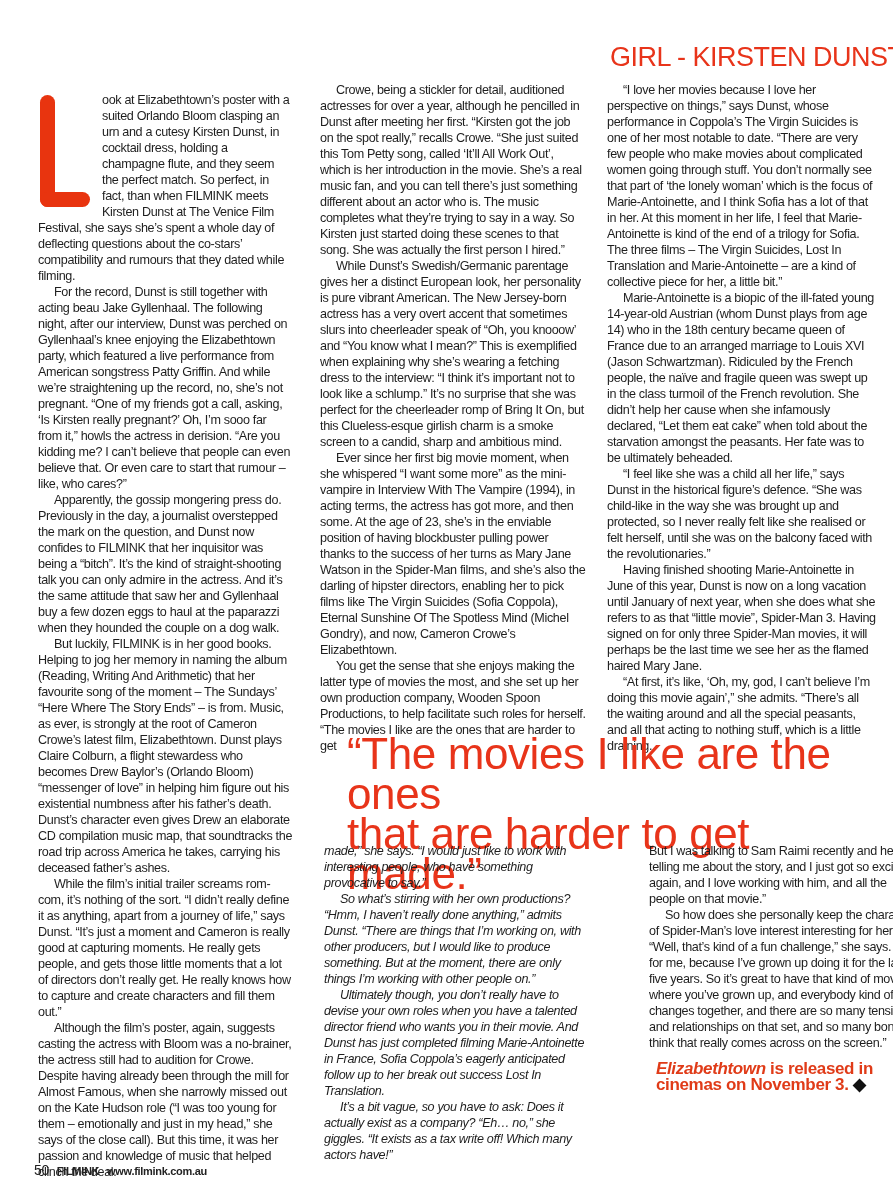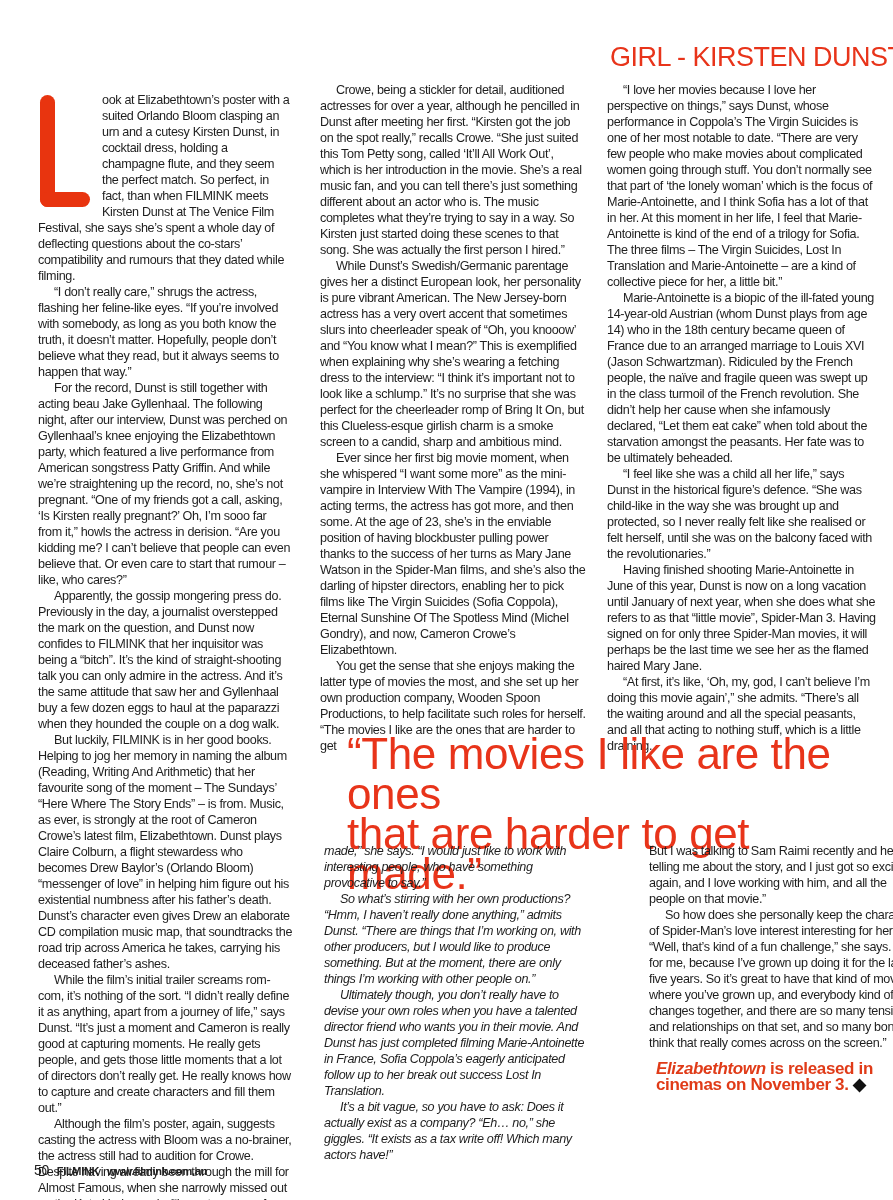--- a/index.html
+++ b/index.html
@@ -33,21 +33,20 @@
 <div class="page">
 
   <div class="heading">GIRL - KIRSTEN DUNST</div>
 
   <div class="col" style="left:38px; top:92px; width:255px;">
     <div class="dropcap">
       <div class="v"></div>
         <div class="h"></div>
     </div>
     <p>ook at Elizabethtown’s poster with a suited Orlando Bloom clasping an urn and a cutesy Kirsten Dunst, in cocktail dress, holding a champagne flute, and they seem the perfect match. So perfect, in fact, than when FILMINK meets Kirsten Dunst at The Venice Film Festival, she says she’s spent a whole day of deflecting questions about the co-stars’ compatibility and rumours that they dated while filming.</p>
-    <p class="ind">“I don’t really care,” shrugs the actress, flashing her feline-like eyes. “If you’re involved with somebody, as long as you both know the truth, it doesn’t matter. Hopefully, people don’t believe what they read, but it always seems to happen that way.”</p>
     <p class="ind">For the record, Dunst is still together with acting beau Jake Gyllenhaal. The following night, after our interview, Dunst was perched on Gyllenhaal’s knee enjoying the Elizabethtown party, which featured a live performance from American songstress Patty Griffin. And while we’re straightening up the record, no, she’s not pregnant. “One of my friends got a call, asking, ‘Is Kirsten really pregnant?’ Oh, I’m sooo far from it,” howls the actress in derision. “Are you kidding me? I can’t believe that people can even believe that. Or even care to start that rumour – like, who cares?”</p>
     <p class="ind">Apparently, the gossip mongering press do. Previously in the day, a journalist overstepped the mark on the question, and Dunst now confides to FILMINK that her inquisitor was being a “bitch”. It’s the kind of straight-shooting talk you can only admire in the actress. And it’s the same attitude that saw her and Gyllenhaal buy a few dozen eggs to haul at the paparazzi when they hounded the couple on a dog walk.</p>
     <p class="ind">But luckily, FILMINK is in her good books. Helping to jog her memory in naming the album (Reading, Writing And Arithmetic) that her favourite song of the moment – The Sundays’ “Here Where The Story Ends” – is from. Music, as ever, is strongly at the root of Cameron Crowe’s latest film, Elizabethtown. Dunst plays Claire Colburn, a flight stewardess who becomes Drew Baylor’s (Orlando Bloom) “messenger of love” in helping him figure out his existential numbness after his father’s death. Dunst’s character even gives Drew an elaborate CD compilation music map, that soundtracks the road trip across America he takes, carrying his deceased father’s ashes.</p>
     <p class="ind">While the film’s initial trailer screams rom-com, it’s nothing of the sort. “I didn’t really define it as anything, apart from a journey of life,” says Dunst. “It’s just a moment and Cameron is really good at capturing moments. He really gets people, and gets those little moments that a lot of directors don’t really get. He really knows how to capture and create characters and fill them out.”</p>
     <p class="ind">Although the film’s poster, again, suggests casting the actress with Bloom was a no-brainer, the actress still had to audition for Crowe. Despite having already been through the mill for Almost Famous, when she narrowly missed out on the Kate Hudson role (“I was too young for them – emotionally and just in my head,” she says of the close call). But this time, it was her passion and knowledge of music that helped clinch the deal.</p>
   </div>
 
   <div class="col" style="left:320px; top:82px; width:266px;">
     <p class="ind">Crowe, being a stickler for detail, auditioned actresses for over a year, although he pencilled in Dunst after meeting her first. “Kirsten got the job on the spot really,” recalls Crowe. “She just suited this Tom Petty song, called ‘It’ll All Work Out’, which is her introduction in the movie. She’s a real music fan, and you can tell there’s just something different about an actor who is. The music completes what they’re trying to say in a way. So Kirsten just started doing these scenes to that song. She was actually the first person I hired.”</p>
     <p class="ind">While Dunst’s Swedish/Germanic parentage gives her a distinct European look, her personality is pure vibrant American. The New Jersey-born actress has a very overt accent that sometimes slurs into cheerleader speak of “Oh, you knooow’ and “You know what I mean?” This is exemplified when explaining why she’s wearing a fetching dress to the interview: “I think it’s important not to look like a schlump.” It’s no surprise that she was perfect for the cheerleader romp of Bring It On, but this Clueless-esque girlish charm is a smoke screen to a candid, sharp and ambitious mind.</p>

